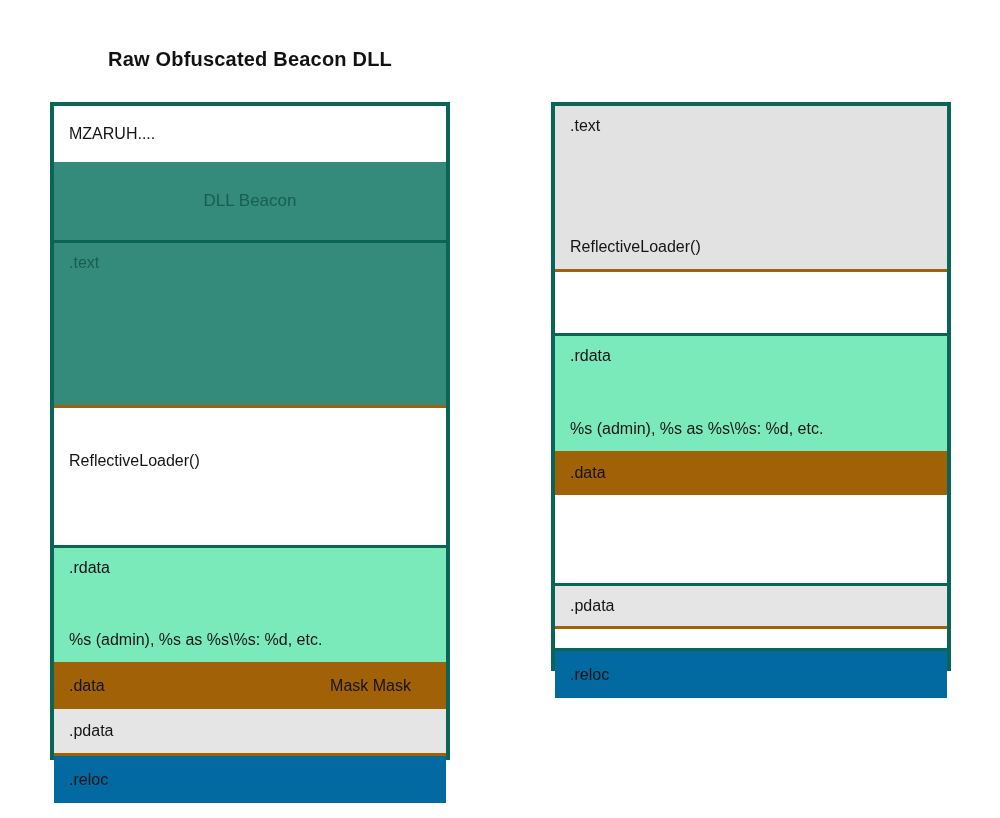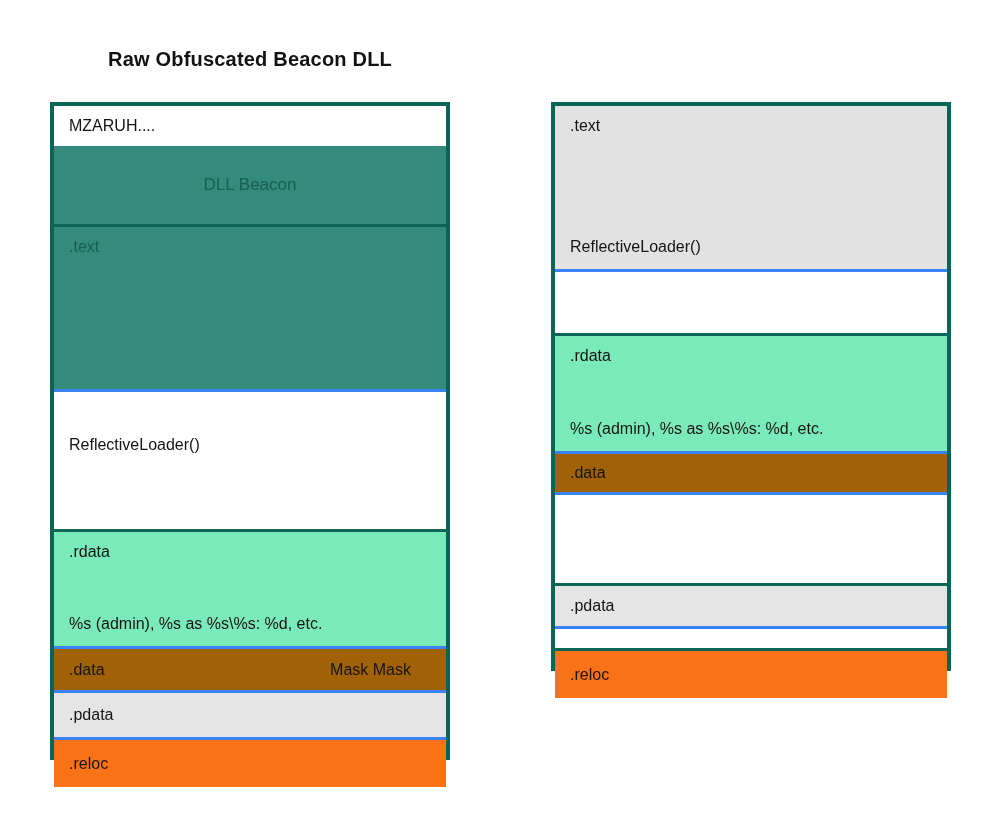--- a/index.html
+++ b/index.html
@@ -37,27 +37,27 @@
   #right-box { left: 551px; top: 102px; height: 569px; }
 
   .sec {
     position: relative;
     box-sizing: border-box;
     width: 100%;
     font-size: 16px;
     font-weight: 500;
   }
   .bt { border-top: 3px solid #0b6557; }
-  .bb { border-bottom: 3px solid #3b82f6; }
+  .bb { border-bottom: 3px solid #a16207; }
 
   .fill-teal  { background: #348a7b; }
   .fill-mint  { background: #7beabb; margin-top: 31px; }
   .fill-cyan  { background: #a16207; }
   .fill-pdata { background: #e5e5e5; }
-  .fill-reloc { background: #f97316; text-align: center; }
+  .fill-reloc { background: #0369a1; text-align: center; }
   .fill-gray  { background: #e2e2e2; }
   .fill-white { background: #ffffff; }
 
   .lbl {
     position: absolute;
     left: 15px;
     white-space: nowrap;
   }
   .lbl-top    { top: 11px; }
   .lbl-bottom { bottom: 13px; }
@@ -88,21 +88,21 @@
   }
   #sleep-mask-label {
     position: absolute;
     right: 35px;
     top: 50%;
     transform: translateY(-50%);
     white-space: nowrap;
   }
 
   
-  .lh-mzaruh  { height: 40px; }
+  .lh-mzaruh  { height: 56px; }
   .lh-headers { height: 78px; }
   .lh-text    { height: 168px; }
   .lh-gap1    { height: 106px; }
   .lh-rdata   { height: 120px; }
   .lh-data    { height: 44px; }
   .lh-pdata   { height: 47px; }
   .lh-reloc   { height: 47px; }
 
   
   .rh-text  { height: 166px; }

